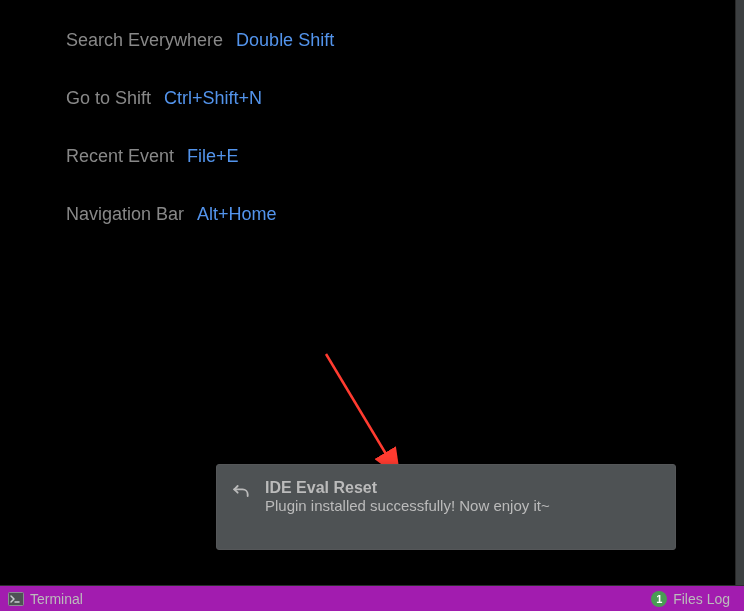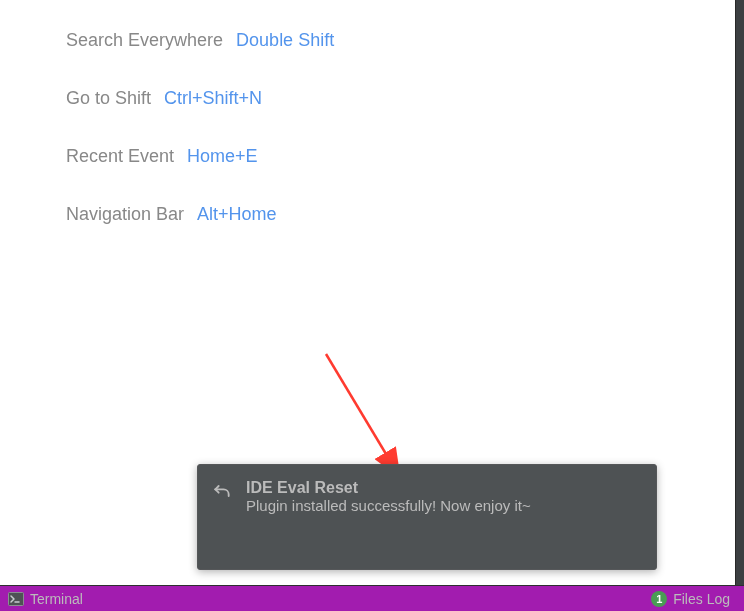--- a/index.html
+++ b/index.html
@@ -11,21 +11,21 @@
       font-size: 17px;
       overflow: hidden;
       position: relative;
     }
     .editor-area {
       position: absolute;
       left: 0;
       top: 0;
       width: 735px;
       height: 585px;
-      background: #ffffff;
+      background: #000000;
     }
     .right-gutter {
       position: absolute;
       left: 735px;
       top: 0;
       width: 9px;
       height: 585px;
       background: #3c3f41;
       border-left: 1px solid #282828;
     }
@@ -40,24 +40,24 @@
       font-size: 18px;
       line-height: 24px;
     }
     .hint-label { color: #888888; }
     .hint-shortcut {
       color: #5394ec;
       margin-left: 8px;
     }
     .notification {
       position: absolute;
-      left: 197px;
+      left: 216px;
       top: 464px;
       width: 460px;
-      height: 106px;
+      height: 86px;
       background: #4e5254;
       border: 1px solid #555759;
       border-radius: 3px;
       box-shadow: 0 2px 8px rgba(0,0,0,0.3);
       padding: 14px 16px 14px 48px;
     }
     .notification .undo-icon {
       position: absolute;
       left: 14px;
       top: 16px;
@@ -139,21 +139,21 @@
     <div class="hint-row">
       <span class="hint-label">Search Everywhere</span>
       <span class="hint-shortcut">Double Shift</span>
     </div>
     <div class="hint-row">
       <span class="hint-label">Go to Shift</span>
       <span class="hint-shortcut">Ctrl+Shift+N</span>
     </div>
     <div class="hint-row">
       <span class="hint-label">Recent Event</span>
-      <span class="hint-shortcut">Home+E</span>
+      <span class="hint-shortcut">File+E</span>
     </div>
     <div class="hint-row">
       <span class="hint-label">Navigation Bar</span>
       <span class="hint-shortcut">Alt+Home</span>
     </div>
   </div>
 
   <svg class="arrow" width="100" height="150">
     <defs>
       <marker id="ah" markerWidth="12" markerHeight="10" refX="10" refY="5" orient="auto">

